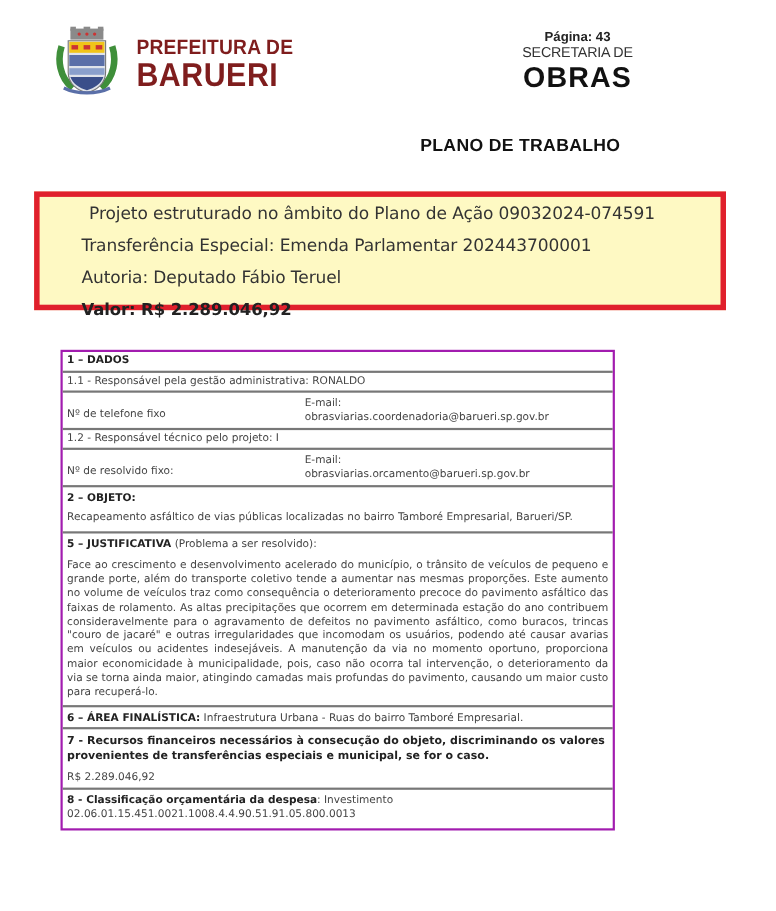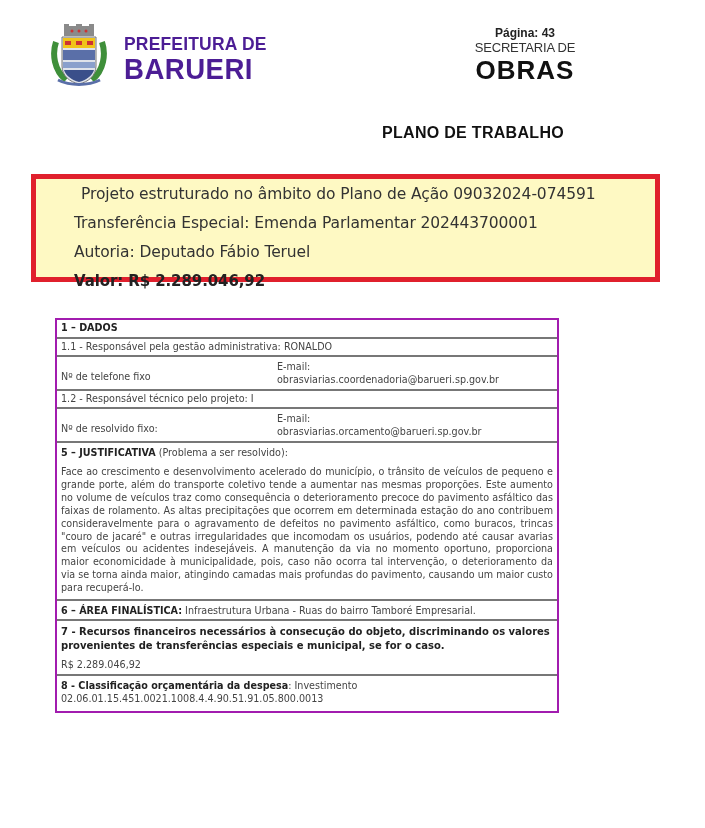--- a/index.html
+++ b/index.html
@@ -1,20 +1,20 @@
 <!DOCTYPE html>
 <html><head>
   <meta charset="utf-8">
   <style>
     * { box-sizing: border-box; margin: 0; padding: 0; }
     html, body { width: 705px; height: 828px; background: #ffffff; overflow: hidden; }
     body { position: relative; font-family: "DejaVu Sans", sans-serif; color: #333; }
 
     .header-logo { position: absolute; left: 50px; top: 24px; width: 58px; height: 64px; }
-    .org-name { position: absolute; left: 124px; top: 34px; font-family: "Liberation Sans", sans-serif; font-weight: bold; color: #4c1d95; }
+    .org-name { position: absolute; left: 124px; top: 34px; font-family: "Liberation Sans", sans-serif; font-weight: bold; color: #7f1d1d; }
     .org-line1 { font-size: 19px; letter-spacing: 0.2px; line-height: 20px; transform: scaleX(0.92); transform-origin: left; }
     .org-line2 { font-size: 30px; line-height: 30px; letter-spacing: 0.5px; transform: scaleX(0.92); transform-origin: left; }
 
     .page-info { position: absolute; left: 470px; top: 26px; width: 110px; text-align: center; font-family: "Liberation Sans", sans-serif; color: #222; }
     .page-num { font-size: 12px; font-weight: bold; line-height: 14px; }
     .secretaria { font-size: 13px; line-height: 16px; color: #333; letter-spacing: -0.2px; }
     .obras { font-size: 26px; font-weight: bold; line-height: 28px; letter-spacing: 1px; color: #111; }
 
     .doc-title { position: absolute; left: 382px; top: 124px; font-family: "Liberation Sans", sans-serif; font-weight: bold; font-size: 16px; color: #111; letter-spacing: 0.3px; }
 
@@ -101,20 +101,24 @@
   </div>
   <div class="row cell-pad" style="height:18px;padding-top:2px;">1.2 - Responsável técnico pelo projeto: I</div>
   <div class="row two-col">
     <div class="left">Nº de resolvido fixo:</div>
     <div class="right">
       <div>E-mail:</div>
       <div>obrasviarias.orcamento@barueri.sp.gov.br</div>
     </div>
   </div>
   <div class="row">
+    <div class="section-head bold">2 – OBJETO:</div>
+    <div class="para" style="padding-top:4px;padding-bottom:5px;">Recapeamento asfáltico de vias públicas localizadas no bairro Tamboré Empresarial, Barueri/SP.</div>
+  </div>
+  <div class="row">
     <div class="section-head"><span class="bold">5 – JUSTIFICATIVA</span><span> (Problema a ser resolvido):</span></div>
     <div class="para" style="padding-top:5px;padding-bottom:4px;">Face ao crescimento e desenvolvimento acelerado do município, o trânsito de veículos de pequeno e grande porte, além do transporte coletivo tende a aumentar nas mesmas proporções. Este aumento no volume de veículos traz como consequência o deterioramento precoce do pavimento asfáltico das faixas de rolamento. As altas precipitações que ocorrem em determinada estação do ano contribuem consideravelmente para o agravamento de defeitos no pavimento asfáltico, como buracos, trincas "couro de jacaré" e outras irregularidades que incomodam os usuários, podendo até causar avarias em veículos ou acidentes indesejáveis. A manutenção da via no momento oportuno, proporciona maior economicidade à municipalidade, pois, caso não ocorra tal intervenção, o deterioramento da via se torna ainda maior, atingindo camadas mais profundas do pavimento, causando um maior custo para recuperá-lo.</div>
   </div>
   <div class="row section-head"><span class="bold">6 – ÁREA FINALÍSTICA:</span><span> Infraestrutura Urbana - Ruas do bairro Tamboré Empresarial.</span></div>
   <div class="row">
     <div class="section-head bold" style="font-size:10px;line-height:14px;padding-top:4px;">7 - Recursos financeiros necessários à consecução do objeto, discriminando os valores provenientes de transferências especiais e municipal, se for o caso.</div>
     <div class="value-line">R$ 2.289.046,92</div>
   </div>
   <div class="row section-head" style="padding-bottom:6px;border-radius:14px;">
     <div><span class="bold">8 - Classificação orçamentária da despesa</span><span>: Investimento</span></div>

